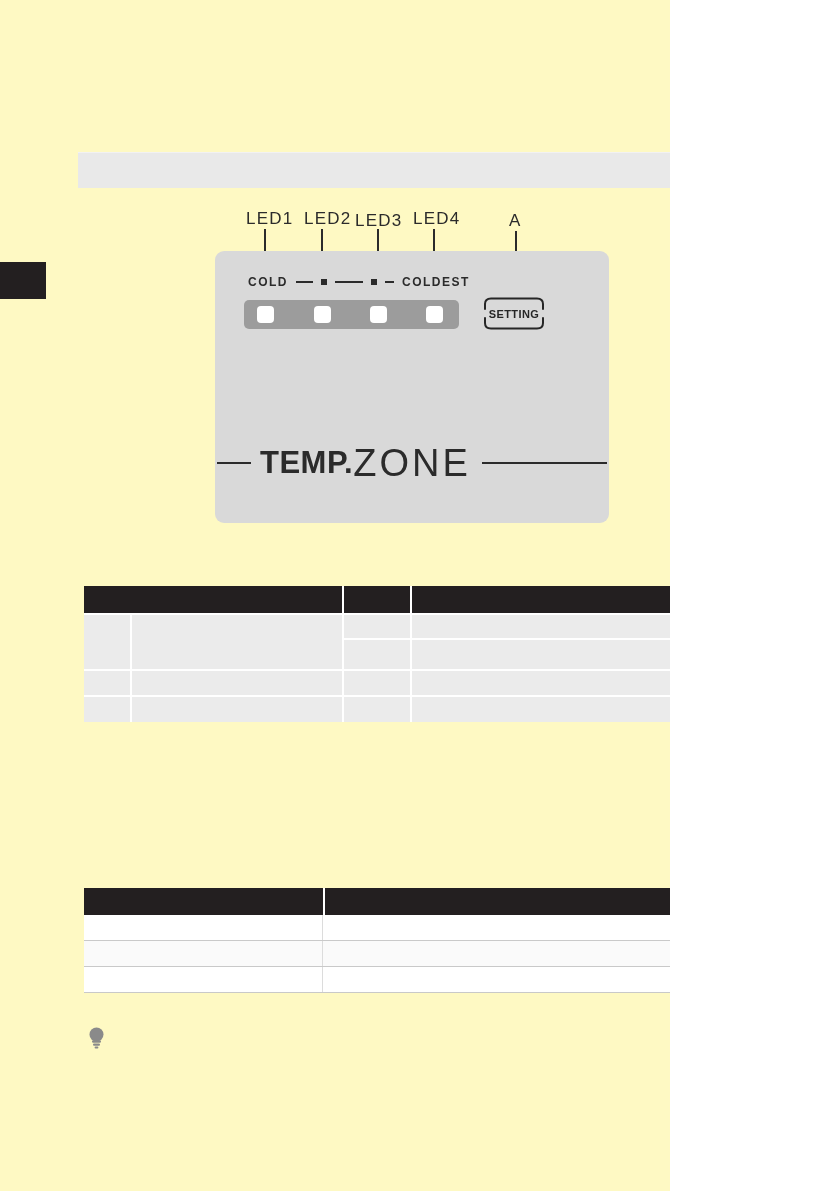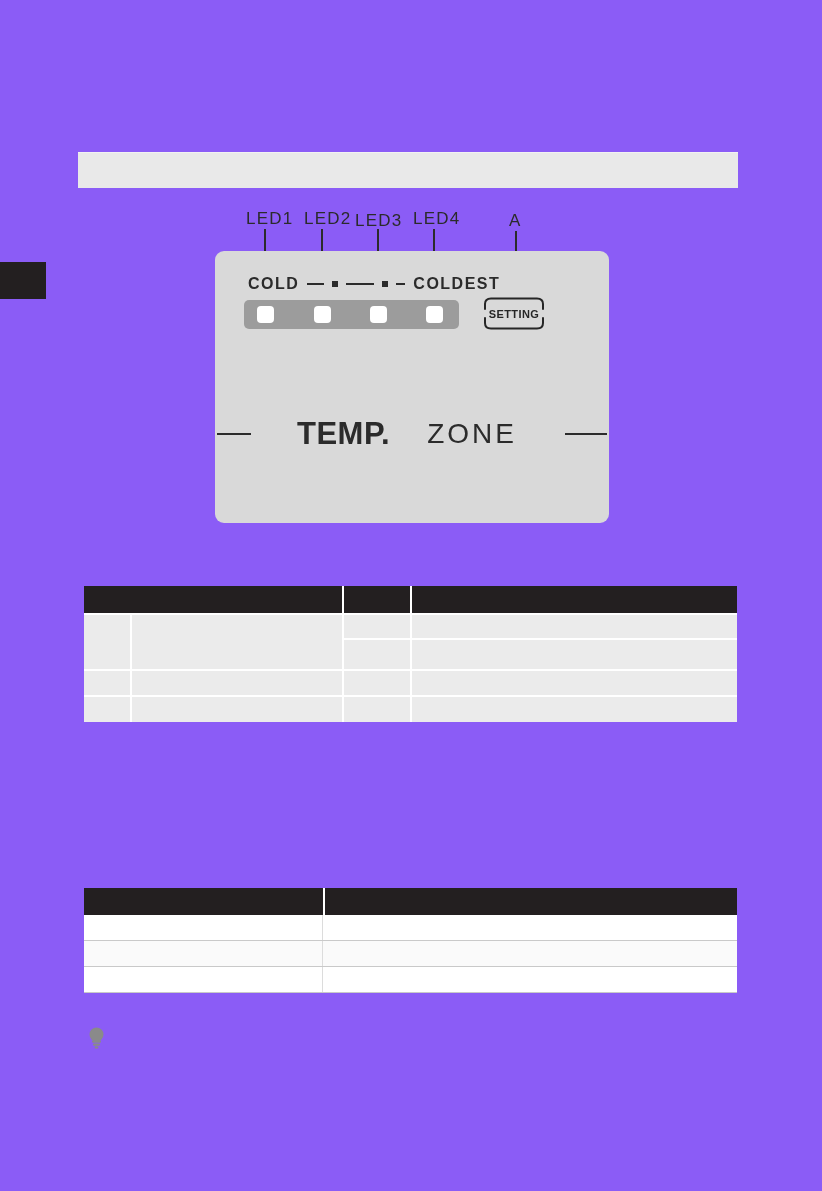--- a/index.html
+++ b/index.html
@@ -1,18 +1,18 @@
 <!DOCTYPE html>
 <html><head>
 <meta charset="utf-8">
 <style>
   * { margin:0; padding:0; box-sizing:border-box; }
   html,body { background:#ffffff; }
   .page {
-    position:relative; width:822px; height:1191px; background:#8b5cf6;
+    position:relative; width:670px; height:1191px; background:#fef9c3;
     font-family:"Liberation Sans", sans-serif; color:#2b2b2b; overflow:hidden;
   }
 
   
   .section-bar { position:absolute; left:78px; top:152px; width:660px; height:36px;
     background:#e9e9e9; border-top:1px solid #f2f2f2; }
 
   
   .chapter-tab { position:absolute; left:0; top:262px; width:46px; height:37px; background:#231f20; }
 
@@ -36,43 +36,43 @@
   .dia-led2 { left:319px; top:273px; }
   .dia-led3 { left:375px; top:273px; }
   .dia-led4 { left:431px; top:273px; }
   .dia-a    { left:513px; top:287px; }
 
   
   .panel { position:absolute; left:215px; top:251px; width:394px; height:272px;
     background:#d9d9d9; border-radius:9px; }
 
   .temp-scale { position:absolute; left:33px; top:24px; display:flex; align-items:center; gap:8px; }
-  .scale-word { font-size:16px; font-weight:bold; letter-spacing:1.5px; color:#2b2b2b; }
+  .scale-word { font-size:12px; font-weight:bold; letter-spacing:1.5px; color:#2b2b2b; }
   .scale-dash { height:2px; background:#2b2b2b; }
   .dash-1 { width:17px; } .dash-2 { width:28px; } .dash-3 { width:9px; }
   .scale-sq { width:6px; height:6px; background:#2b2b2b; }
 
   .led-bar { position:absolute; left:29px; top:49px; width:215px; height:29px;
     background:#9c9c9c; border-radius:5px; }
   .led { position:absolute; top:6px; width:17px; height:17px; background:#ffffff; border-radius:4px; }
   .led-1 { left:13px; } .led-2 { left:70px; } .led-3 { left:126px; } .led-4 { left:182px; }
 
   .setting-btn { position:absolute; left:268px; top:45px; width:62px; height:35px; }
   .setting-btn svg { position:absolute; left:0; top:0; }
   .setting-btn .setting-text { position:absolute; left:0; top:0; width:62px; height:35px;
     display:flex; align-items:center; justify-content:center;
     font-size:11px; font-weight:bold; letter-spacing:0.4px; color:#262626; }
 
-  .logo-row { position:absolute; left:2px; top:165px; width:390px; height:36px;
-    display:flex; align-items:center;gap:37px; }
+  .logo-row { position:absolute; left:2px; top:194px; width:390px; height:36px;
+    display:flex; align-items:center; }
   .logo-line { height:2px; background:#2b2b2b; }
   .logo-line-left { width:34px; margin-right:9px; }
   .logo-line-right { flex:1; margin-left:11px; }
   .logo-bold { font-size:31px; font-weight:bold; letter-spacing:0.5px; color:#2b2b2b; }
-  .logo-light { font-size:28px; font-weight:normal; letter-spacing:3px; color:#2b2b2b; }
+  .logo-light { font-size:38px; font-weight:normal; letter-spacing:3px; color:#2b2b2b; }
 
   
   .table1 { position:absolute; left:84px; top:586px; width:653px;
     display:grid; grid-template-columns:46px 210px 66px 1fr;
     grid-template-rows:27px 23px 29px 24px 25px; gap:2px; background:#ffffff; }
   .t1-head { background:#231f20; }
   .t1-cell { background:#ebebeb; }
   .t1-h1 { grid-column:1 / span 2; }
   .t1-span2 { grid-row:2 / span 2; }
 

